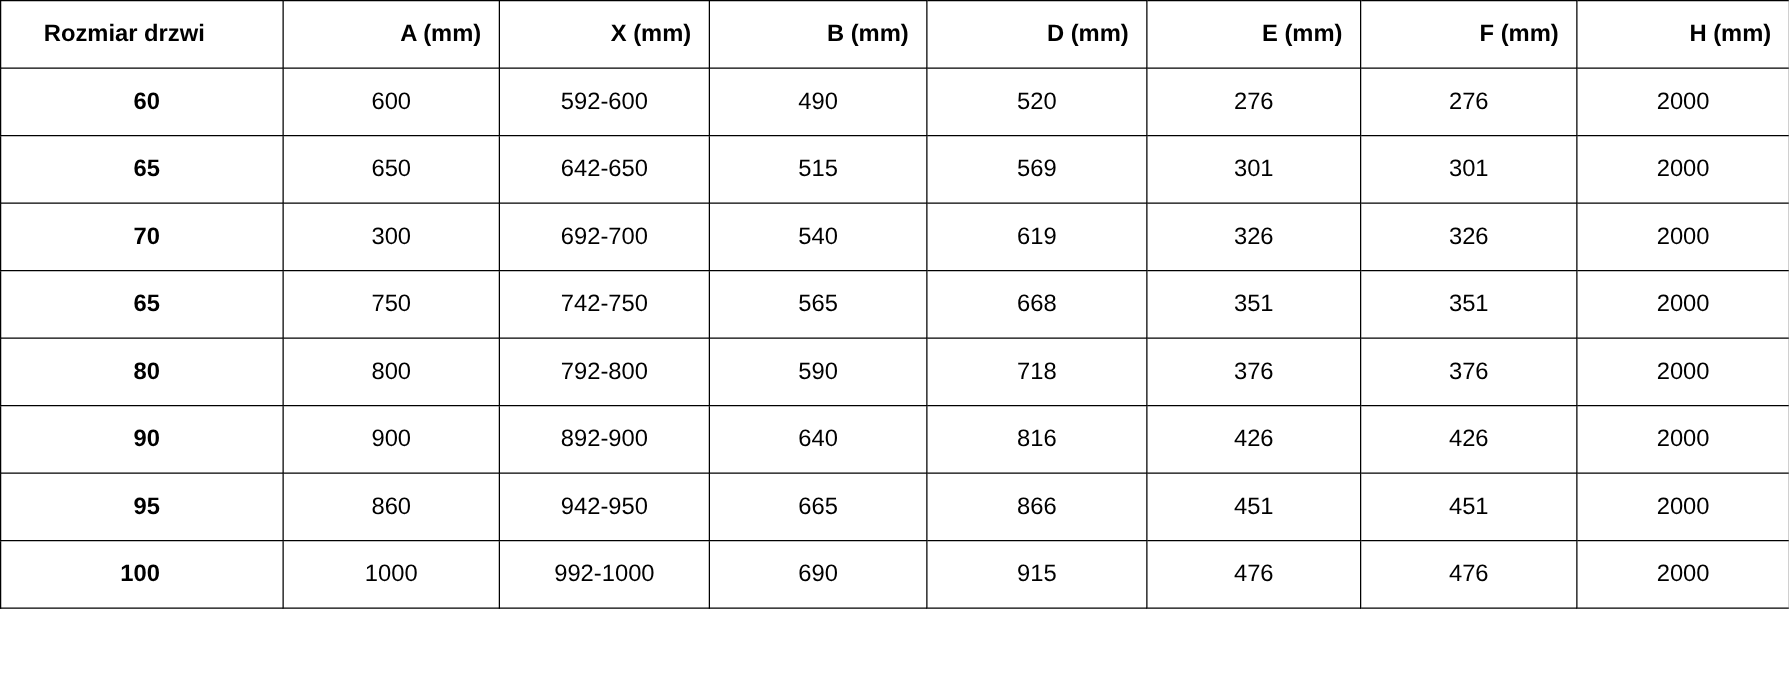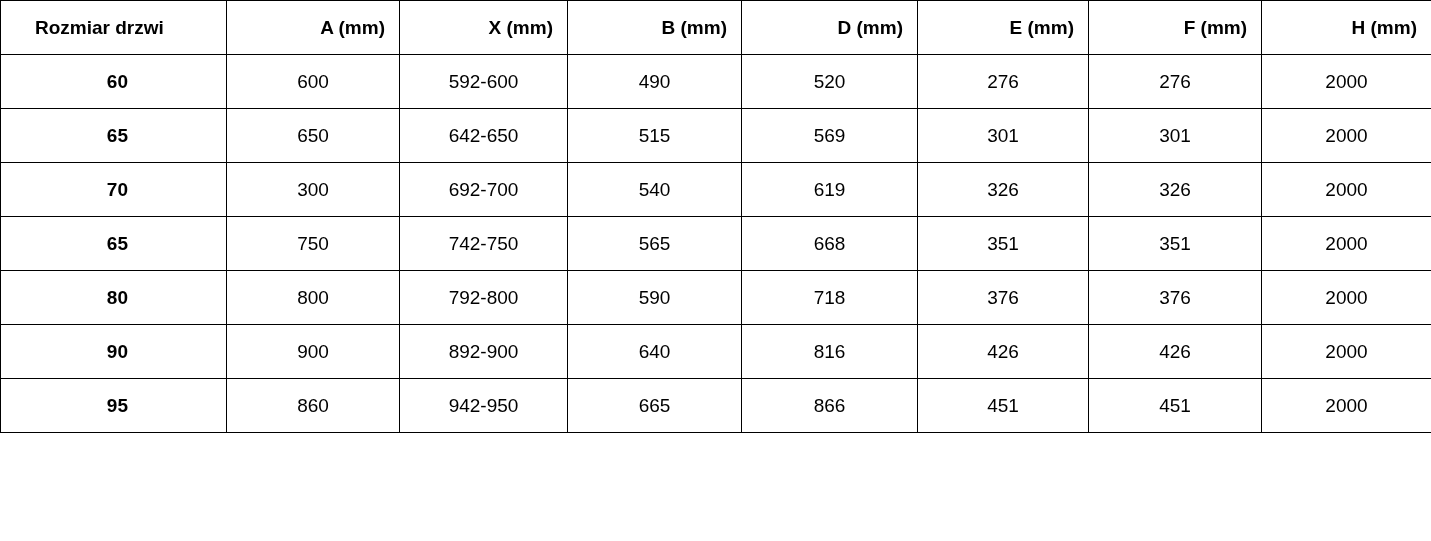--- a/index.html
+++ b/index.html
@@ -151,15 +151,25 @@
       <tr>
         <td class="col-first">95</td>
         <td>860</td>
         <td>942-950</td>
         <td>665</td>
         <td>866</td>
         <td>451</td>
         <td>451</td>
         <td>2000</td>
       </tr>
+      <tr>
+        <td class="col-first">100</td>
+        <td>1000</td>
+        <td>992-1000</td>
+        <td>690</td>
+        <td>915</td>
+        <td>476</td>
+        <td>476</td>
+        <td>2000</td>
+      </tr>
     </tbody>
   </table>
 </div>
 
 </body></html>

